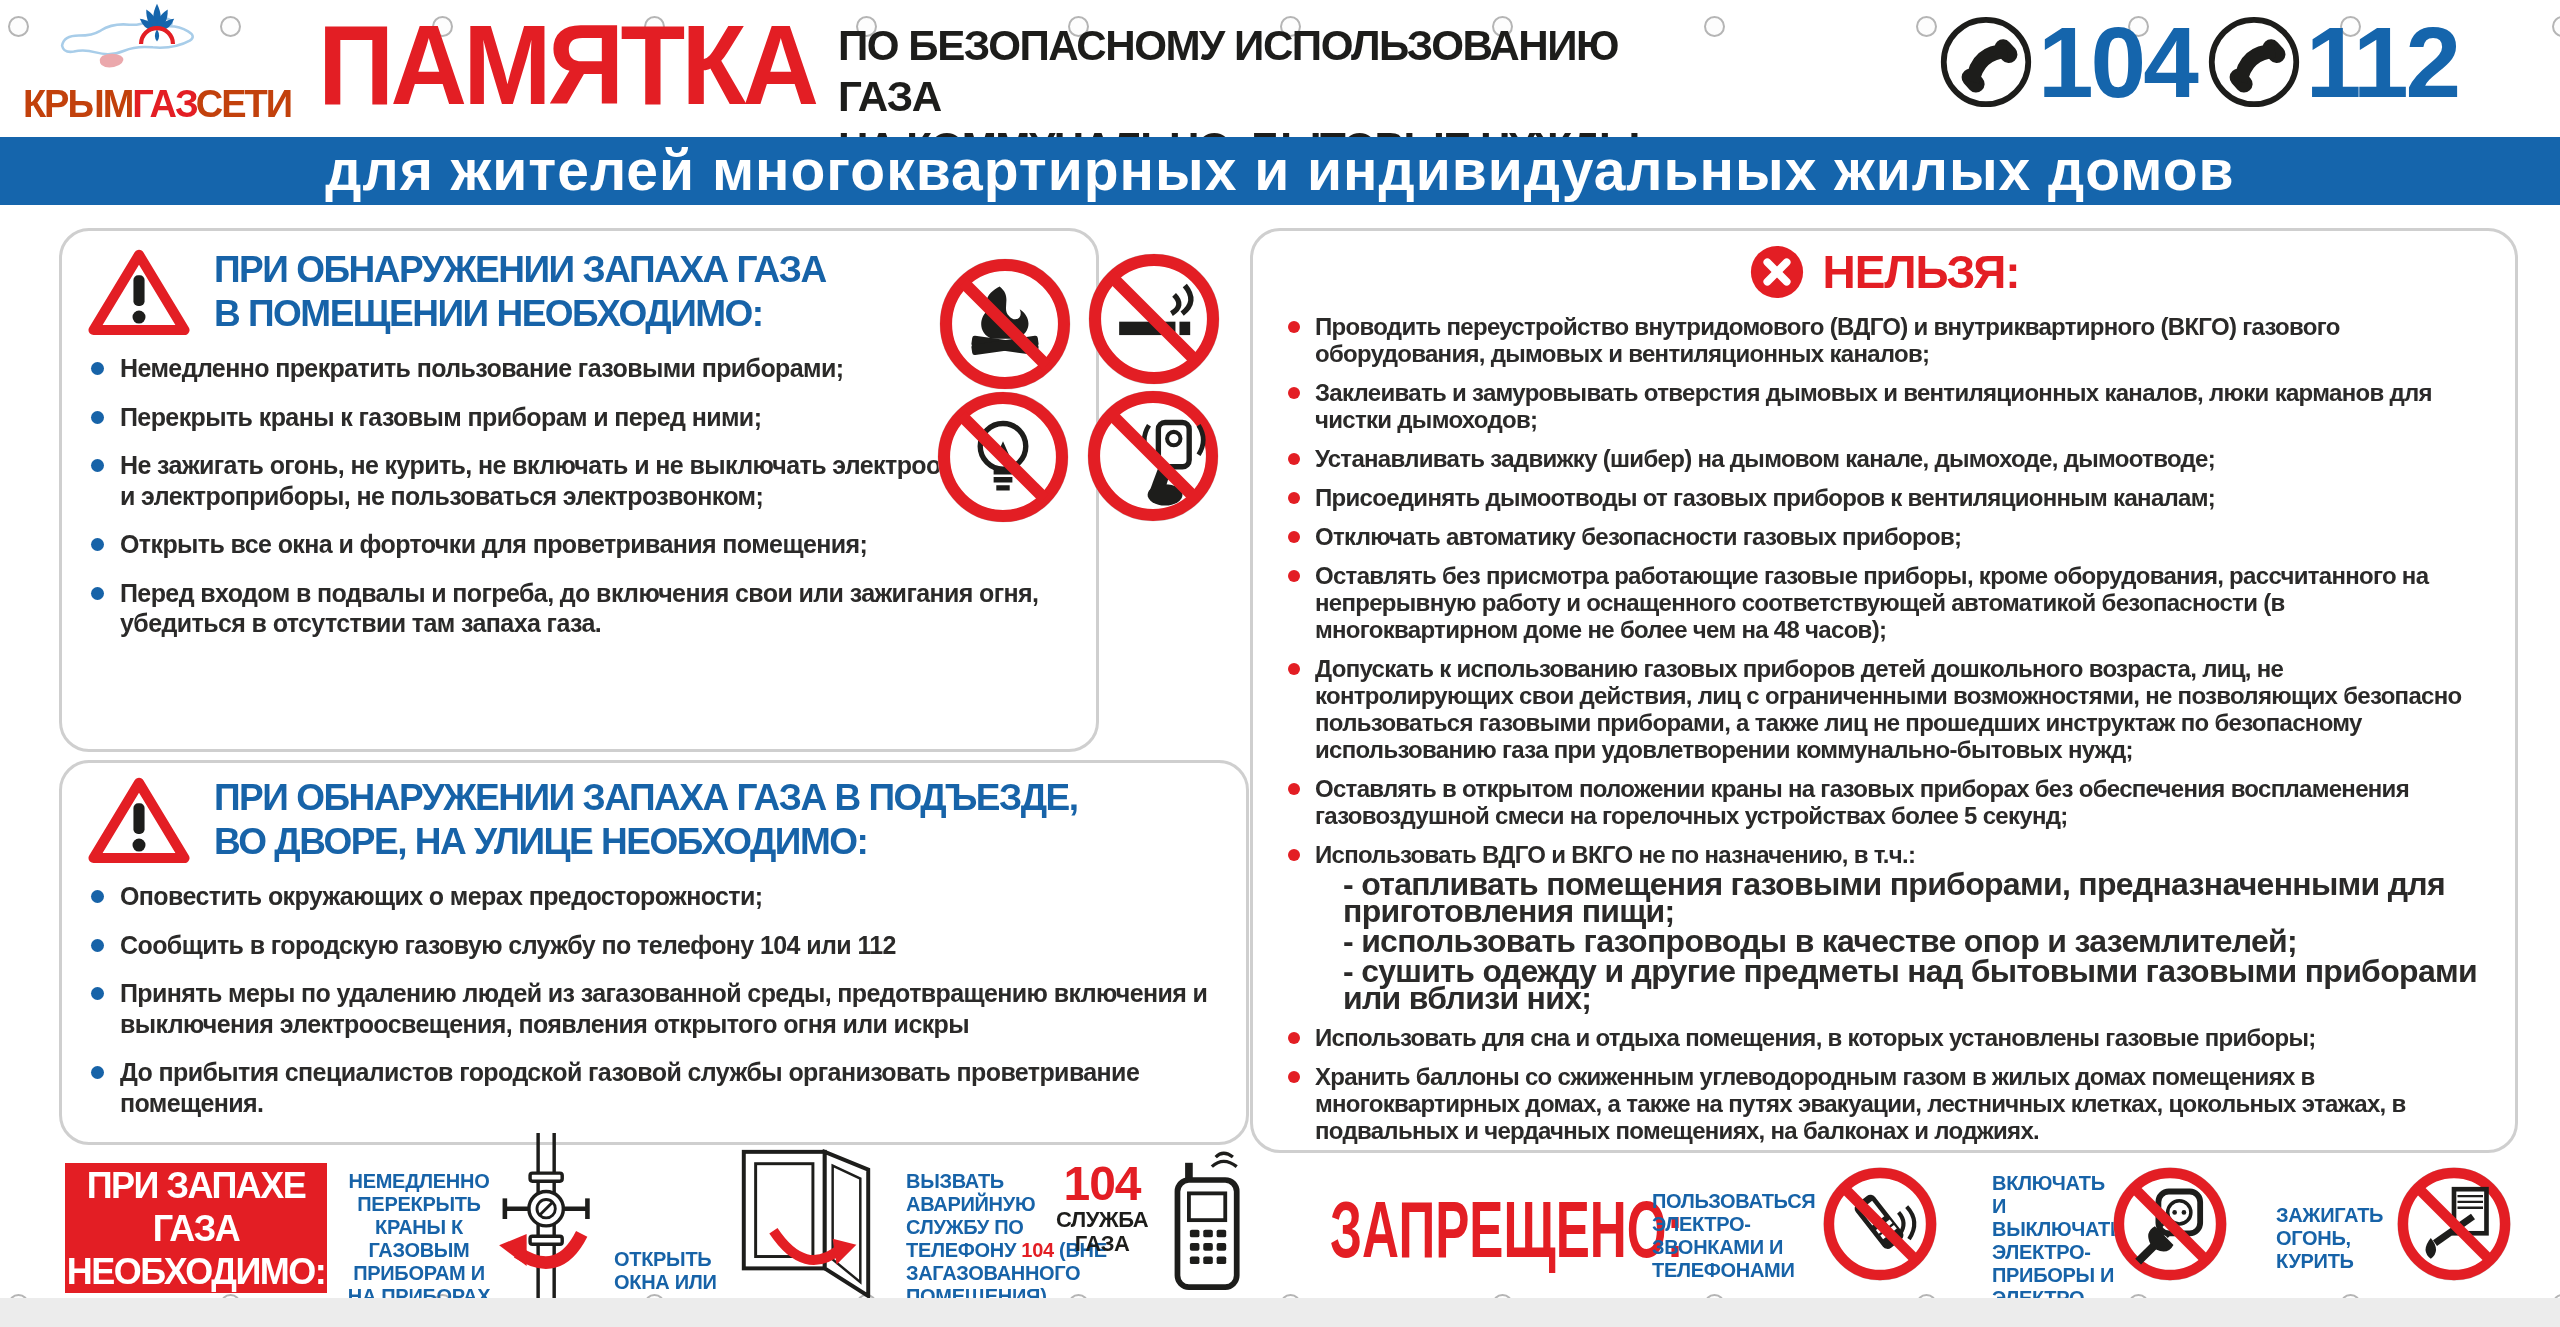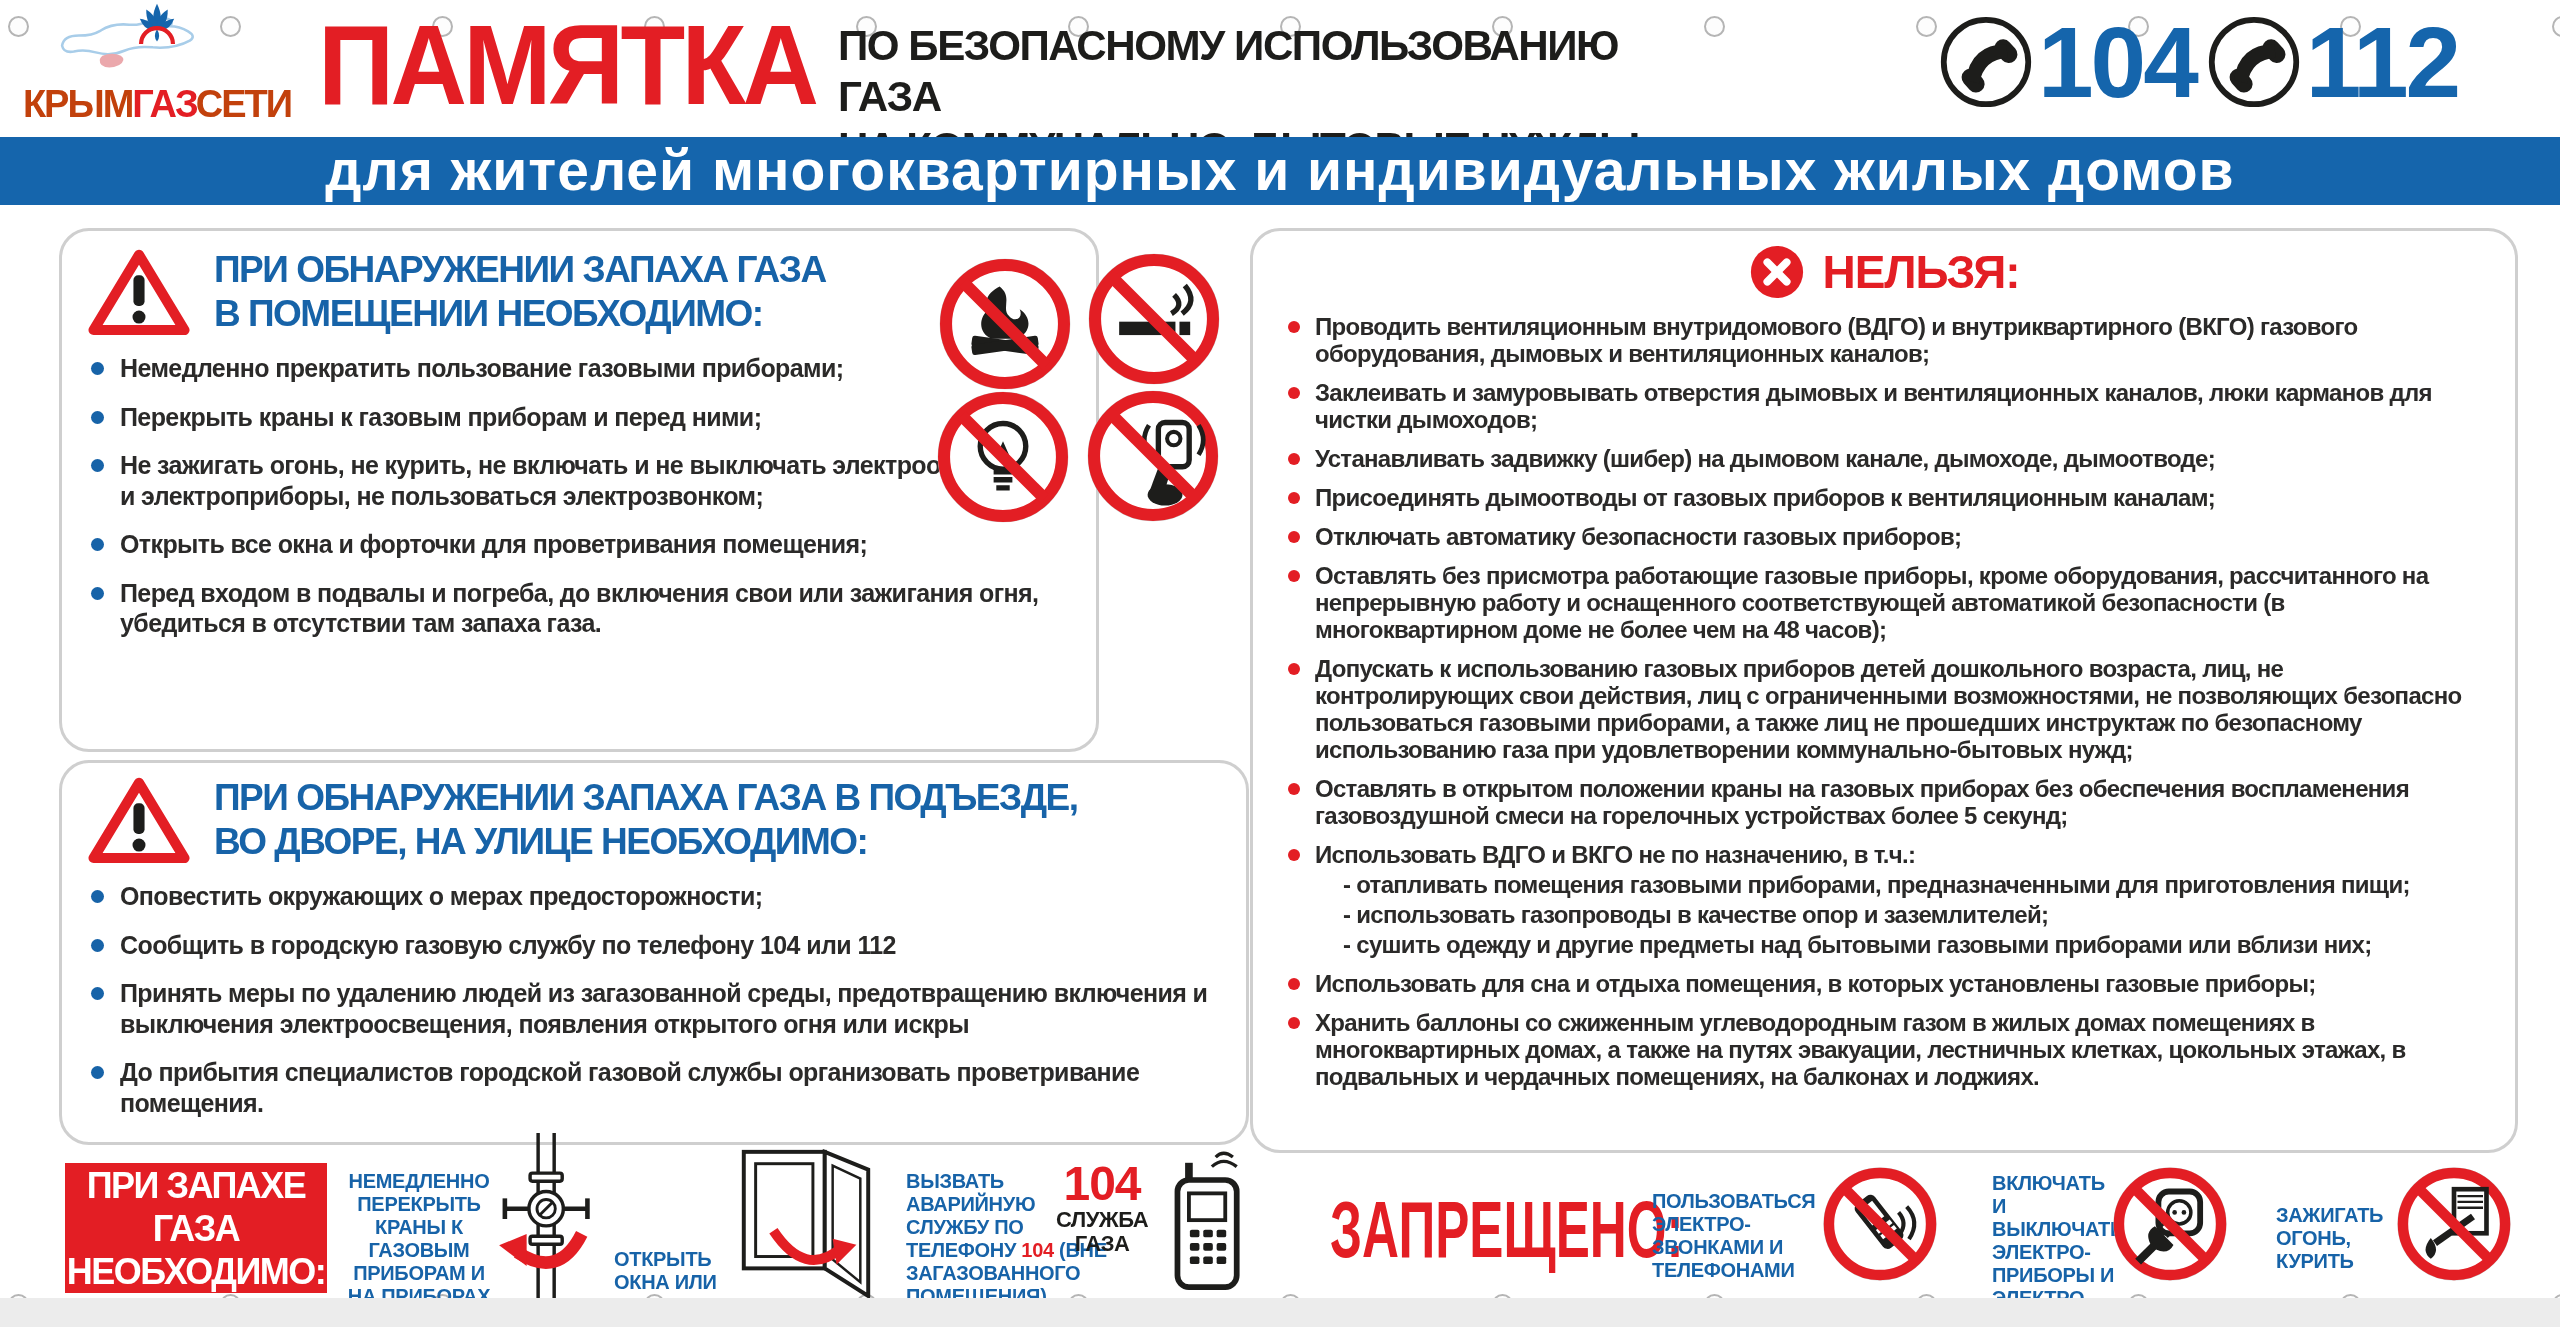--- a/index.html
+++ b/index.html
@@ -44,21 +44,21 @@
   .b-item::before{content:"";position:absolute;left:3px;top:9px;width:13px;height:13px;
                   border-radius:50%;background:#1763a8;}
 
   .n-head{display:flex;justify-content:center;align-items:center;gap:16px;margin:4px 0 12px 0;}
   .n-x{width:58px;height:58px;}
   .n-title{color:#e31e24;font-weight:bold;font-size:46px;letter-spacing:-1px;}
   .n-item{position:relative;padding-left:30px;font-size:24px;font-weight:bold;color:#2b2a29;
           line-height:27px;letter-spacing:-0.7px;margin-bottom:12px;}
   .n-item::before{content:"";position:absolute;left:3px;top:8px;width:12px;height:12px;
                   border-radius:50%;background:#e31e24;}
-  .n-sub{padding-left:58px;font-size:24px;font-weight:bold;color:#2b2a29;line-height:27px;
+  .n-sub{padding-left:58px;font-size:32px;font-weight:bold;color:#2b2a29;line-height:27px;
          letter-spacing:-0.7px;margin-bottom:3px;}
   .n-sub.last{margin-bottom:12px;}
 
   
   .pr-icon{position:absolute;width:134px;height:134px;}
 
   
   .redbox{left:65px;top:1163px;width:262px;height:130px;background:#e31e24;color:#fff;
           font-weight:bold;font-size:36px;line-height:43px;text-align:center;letter-spacing:-1.5px;
           box-sizing:border-box;padding-top:1px;}
@@ -249,21 +249,21 @@
 
   <div class="abs wbox nbox">
     <div class="n-head">
       <svg class="n-x" viewBox="0 0 60 60">
         <circle cx="30" cy="30" r="27" fill="#e31e24"></circle>
         <line x1="20" y1="20" x2="40" y2="40" stroke="#fff" stroke-width="8" stroke-linecap="round"></line>
         <line x1="40" y1="20" x2="20" y2="40" stroke="#fff" stroke-width="8" stroke-linecap="round"></line>
       </svg>
       <div class="n-title">НЕЛЬЗЯ:</div>
     </div>
-    <div class="n-item">Проводить вентиляционным внутридомового (ВДГО) и внутриквартирного (ВКГО) газового оборудования, дымовых и вентиляционных каналов;</div>
+    <div class="n-item">Проводить переустройство внутридомового (ВДГО) и внутриквартирного (ВКГО) газового оборудования, дымовых и вентиляционных каналов;</div>
     <div class="n-item">Заклеивать и замуровывать отверстия дымовых и вентиляционных каналов, люки карманов для чистки дымоходов;</div>
     <div class="n-item">Устанавливать задвижку (шибер) на дымовом канале, дымоходе, дымоотводе;</div>
     <div class="n-item">Присоединять дымоотводы от газовых приборов к вентиляционным каналам;</div>
     <div class="n-item">Отключать автоматику безопасности газовых приборов;</div>
     <div class="n-item">Оставлять без присмотра работающие газовые приборы, кроме оборудования, рассчитанного на непрерывную работу и оснащенного соответствующей автоматикой безопасности (в многоквартирном доме не более чем на 48 часов);</div>
     <div class="n-item">Допускать к использованию газовых приборов детей дошкольного возраста, лиц, не контролирующих свои действия, лиц с ограниченными возможностями, не позволяющих безопасно пользоваться газовыми приборами, а также лиц не прошедших инструктаж по безопасному использованию газа при удовлетворении коммунально-бытовых нужд;</div>
     <div class="n-item">Оставлять в открытом положении краны на газовых приборах без обеспечения воспламенения газовоздушной смеси на горелочных устройствах более 5 секунд;</div>
     <div class="n-item" style="margin-bottom:3px">Использовать ВДГО и ВКГО не по назначению, в т.ч.:</div>
     <div class="n-sub">- отапливать помещения газовыми приборами, предназначенными для приготовления пищи;</div>
     <div class="n-sub">- использовать газопроводы в качестве опор и заземлителей;</div>

